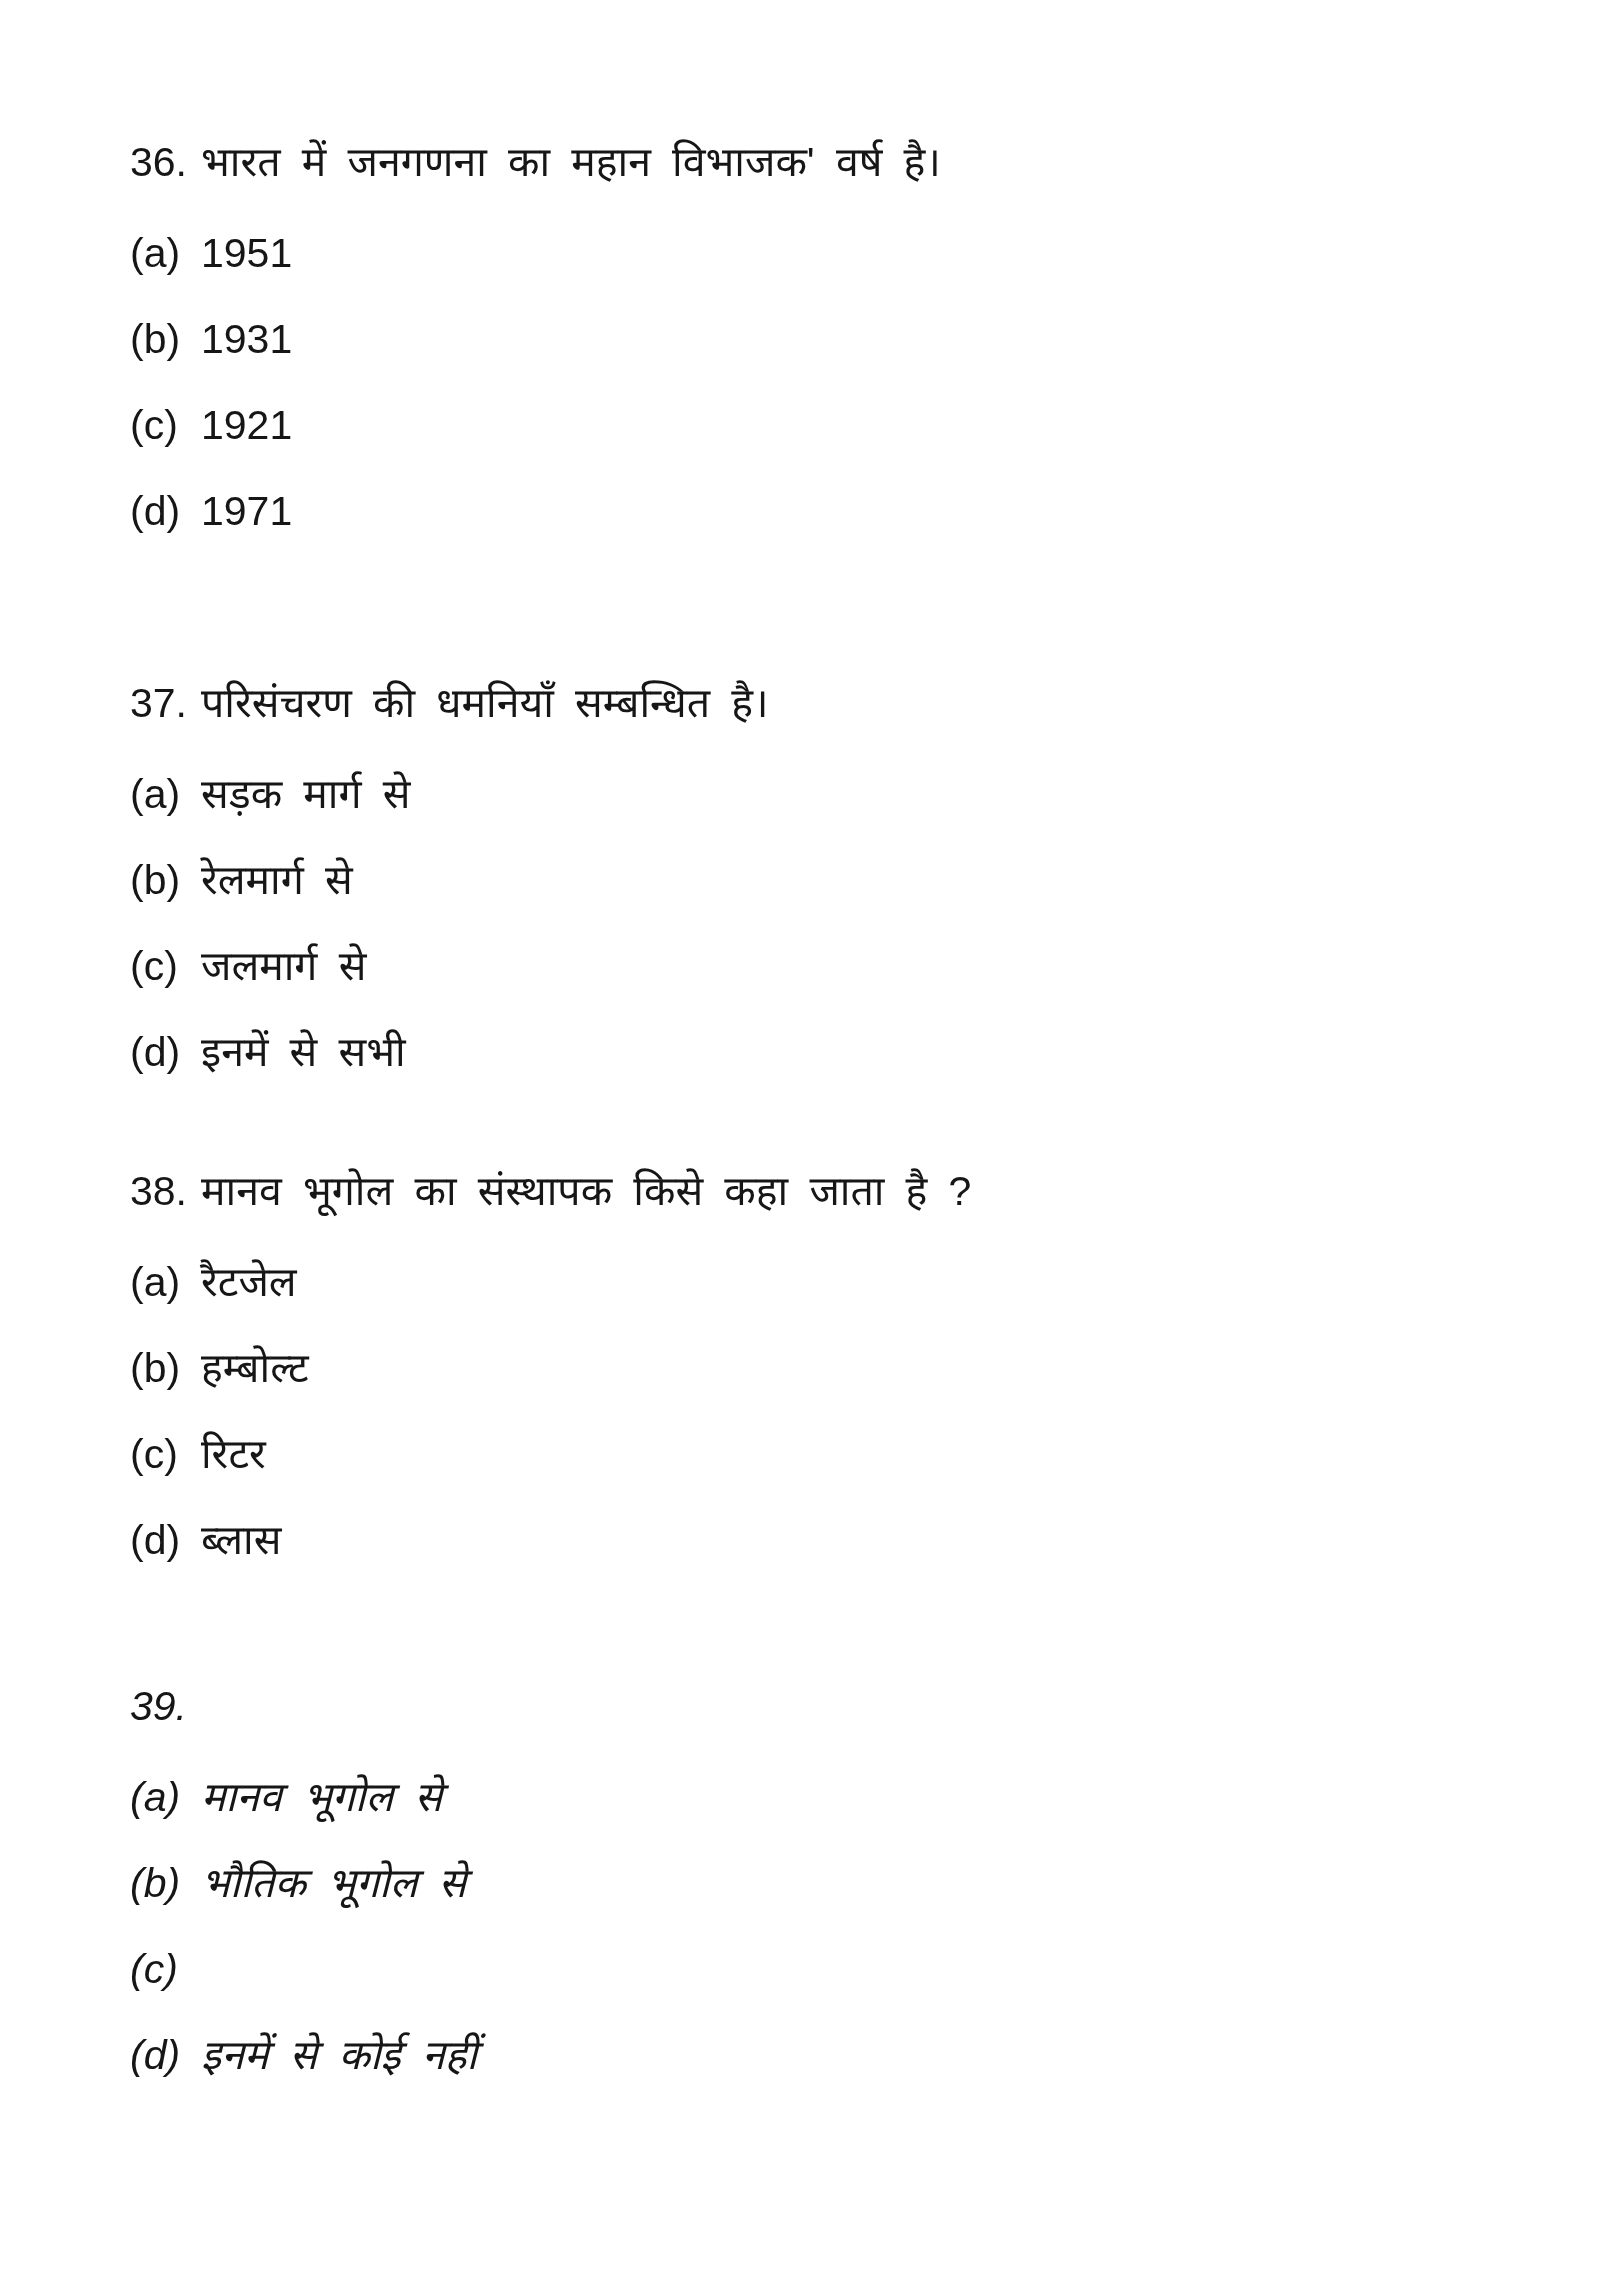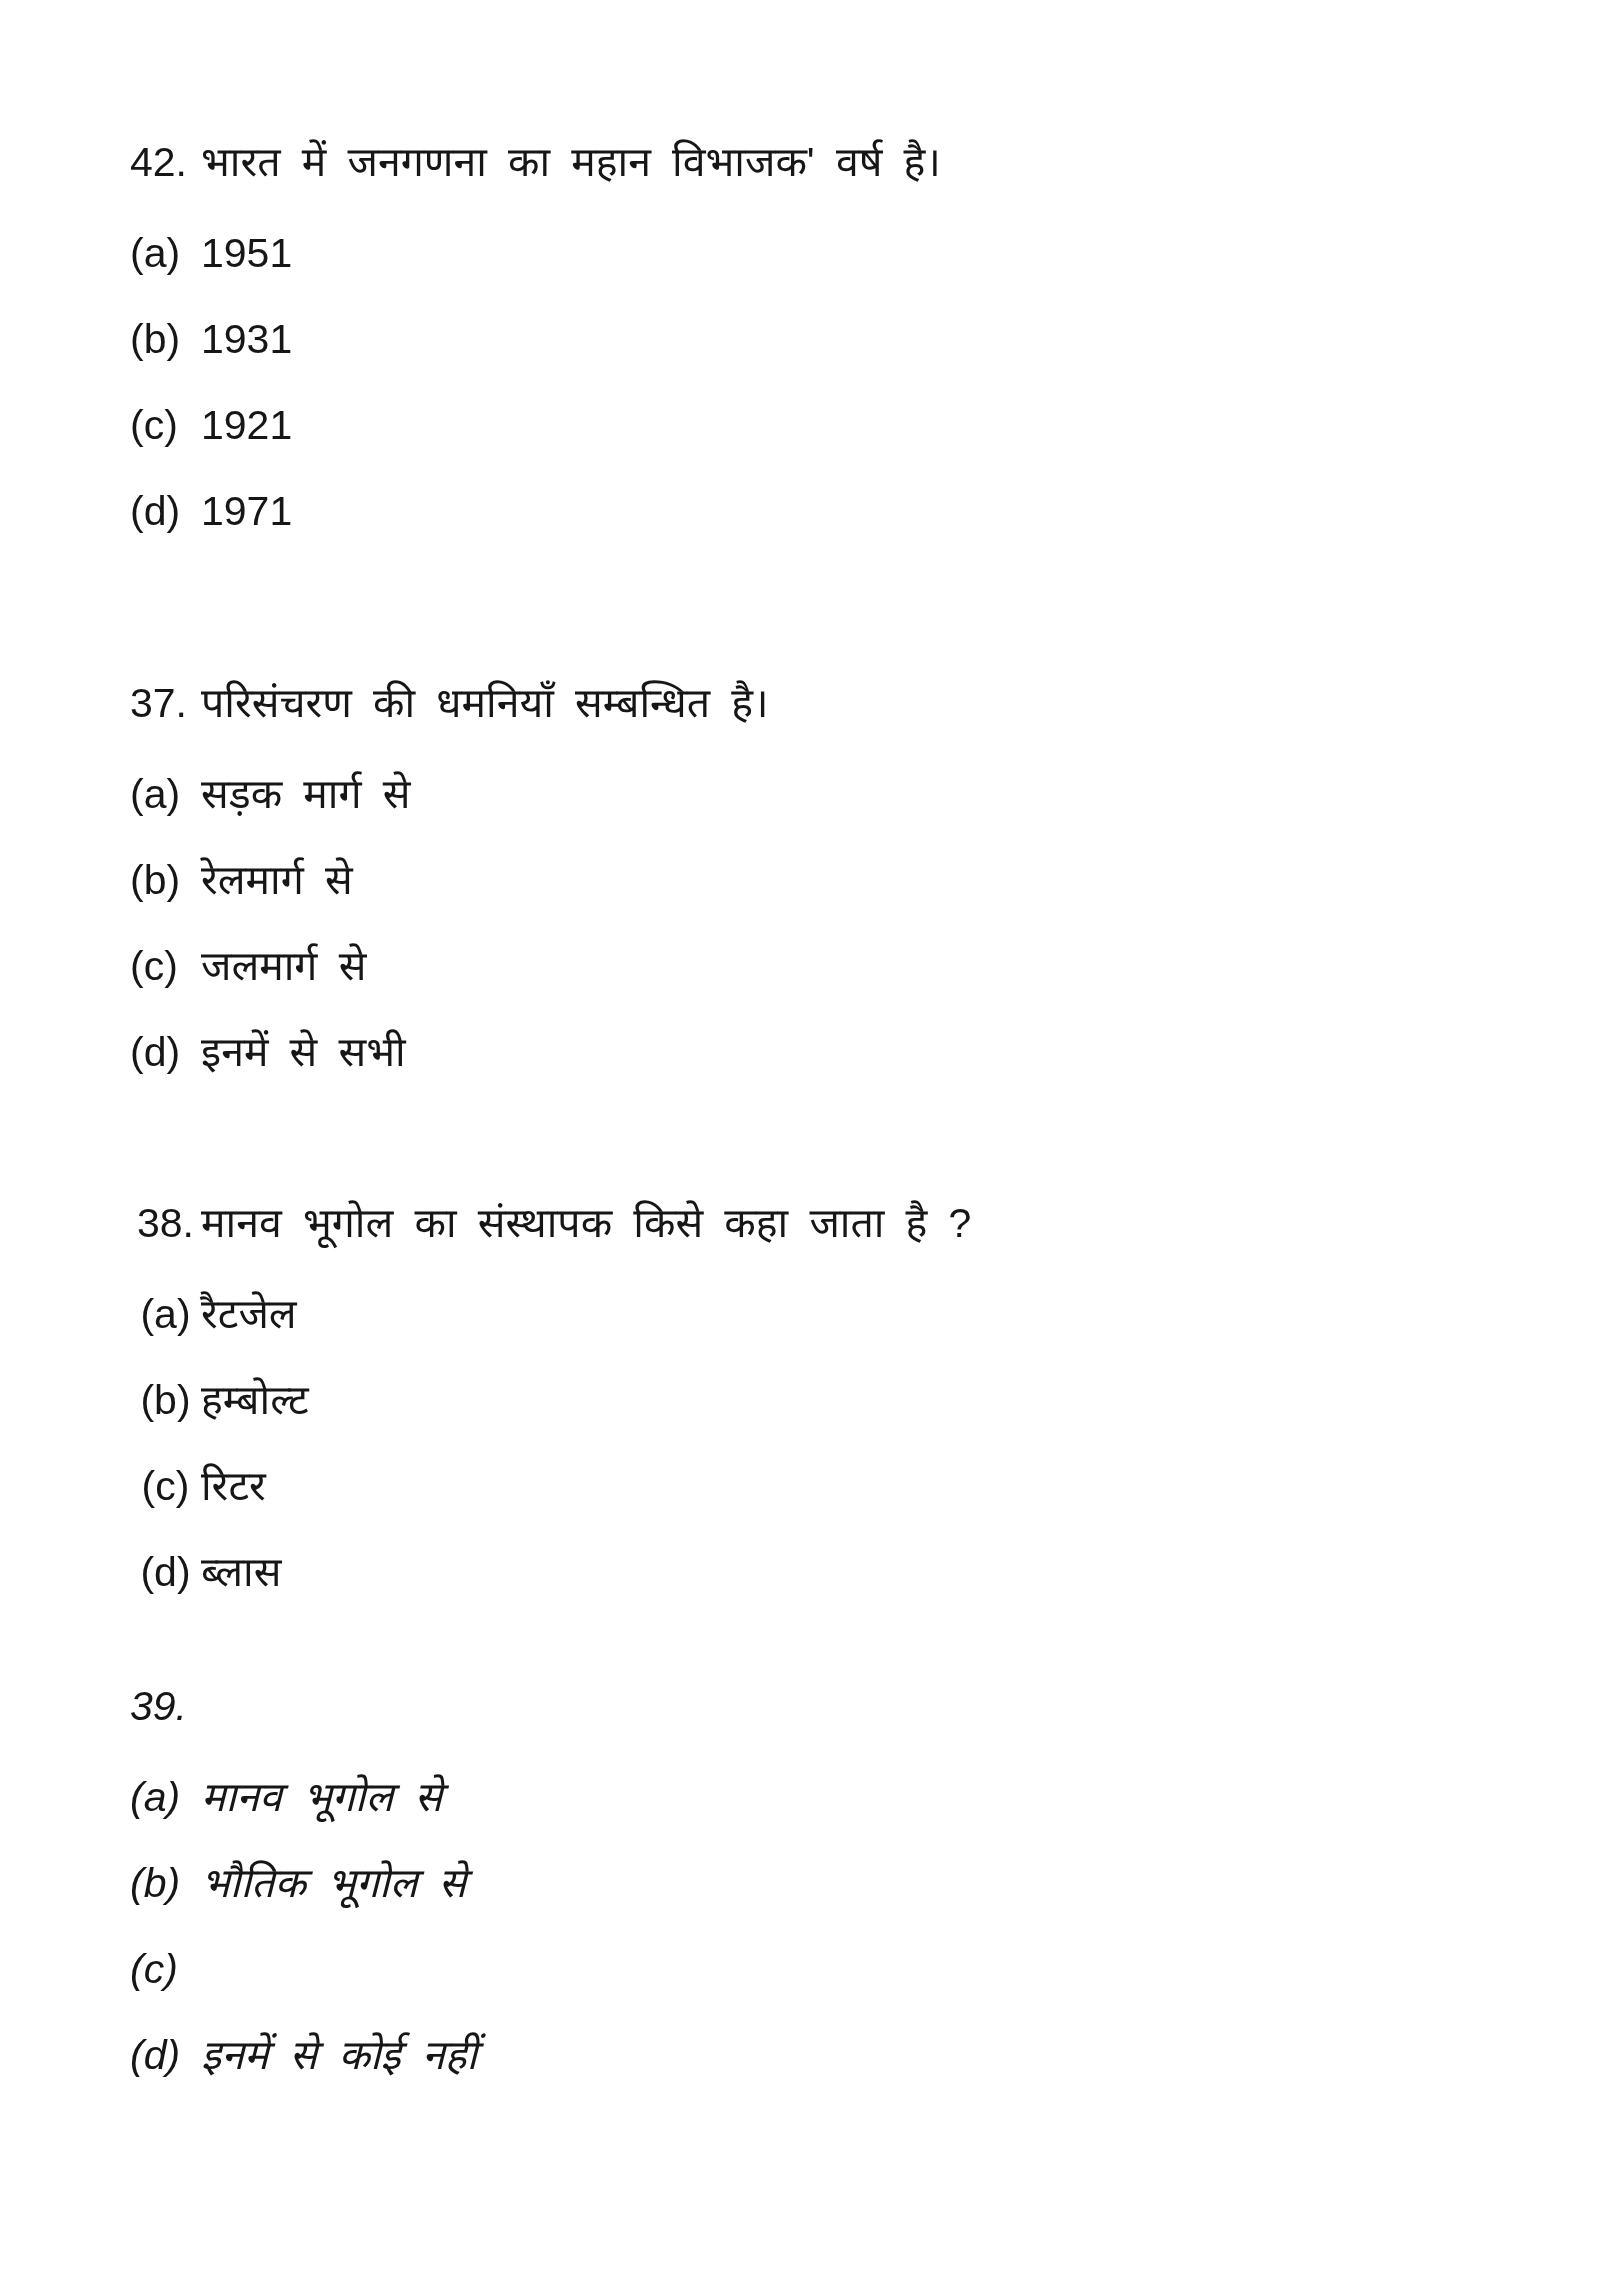--- a/index.html
+++ b/index.html
@@ -20,21 +20,21 @@
     background: #ffffff;
     overflow: hidden;
   }
   .question {
     position: absolute;
     left: 130px;
     right: 49px;
   }
   .q-pos-0 { top: 137px; }
   .q-pos-1 { top: 678px; }
-  .q-pos-2 { top: 1198px; text-align: center; }
+  .q-pos-2 { top: 1166px; }
   .q-pos-3 { top: 1681px; font-style: italic; }
 
   .q-header {
     display: flex;
     align-items: flex-start;
     font-size: 41px;
     line-height: 1.25;
     height: 74px;
     word-spacing: 9.8px;
     white-space: nowrap;
@@ -57,21 +57,21 @@
     word-spacing: normal;
   }
 </style>
 </head>
 <body>
 
 <div class="page">
 
   <div class="question q-pos-0">
     <div class="q-header">
-      <span class="q-number">42.</span>
+      <span class="q-number">36.</span>
       <span class="q-text">भारत में जनगणना का महान विभाजक' वर्ष है।</span>
     </div>
     <div class="q-options">
       <div class="q-option">
         <span class="opt-marker">(a)</span>
         <span class="opt-text">1951</span>
       </div>
       <div class="q-option">
         <span class="opt-marker">(b)</span>
         <span class="opt-text">1931</span>

